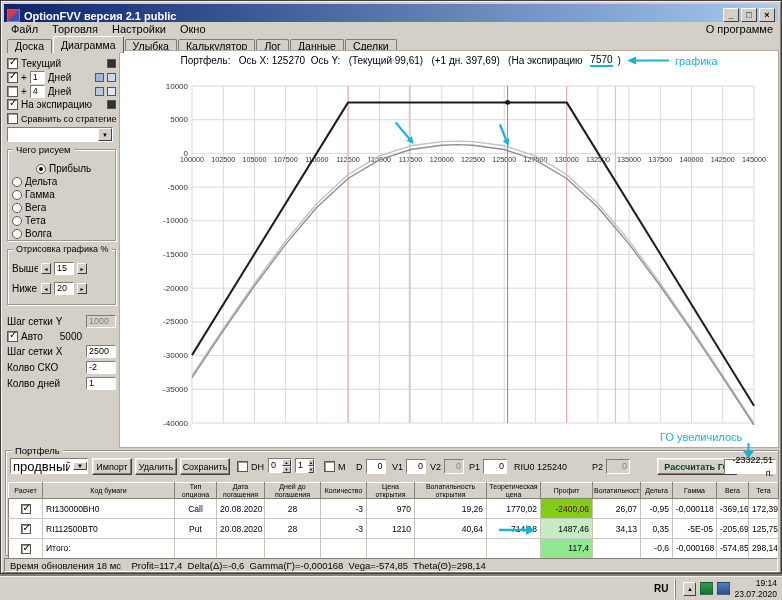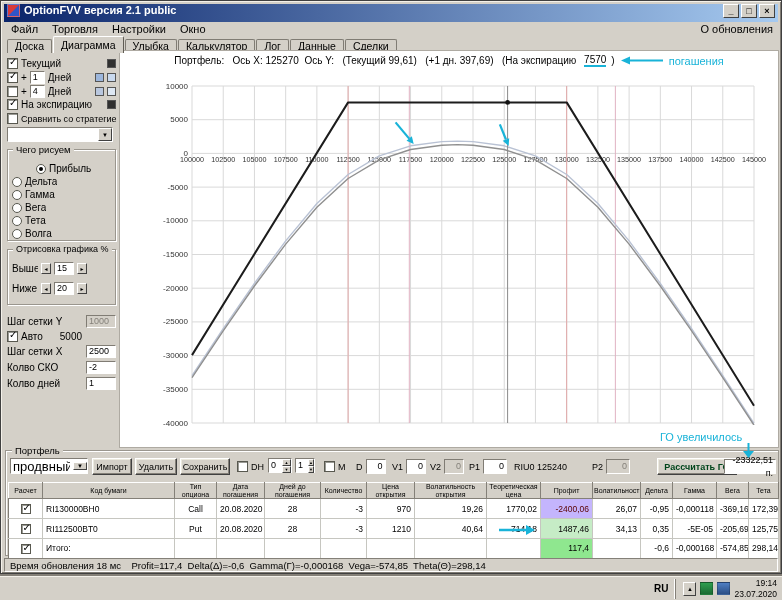--- a/index.html
+++ b/index.html
@@ -9,21 +9,21 @@
     font-family:"Liberation Sans","DejaVu Sans",sans-serif;
     font-size:11px; color:#000;
     -webkit-font-smoothing:none;
   }
   
   .app { position:absolute; left:0; top:0; width:782px; height:574px;
     background:#d4d0c8; border:1px solid #404040;
     box-shadow: inset 1px 1px 0 #f4f1ea, inset -1px -1px 0 #807c74; }
   .titlebar { position:absolute; left:3px; top:3px; right:3px; height:18px;
     background:linear-gradient(90deg,#0a246a,#a6caf0);
-    display:flex; align-items:flex-start; padding:0 3px; color:#fff; font-weight:bold; font-size:11px; }
+    display:flex; align-items:flex-end; padding:0 3px; color:#fff; font-weight:bold; font-size:11px; }
   .tb-icon { width:13px; height:13px; margin-right:4px; flex:none;
     background:linear-gradient(135deg,#d83a3a 0 49%,#2f55c8 51% 100%); border:1px solid #fff3; }
   .tb-title { white-space:nowrap; overflow:hidden; }
   .tb-btns { margin-left:auto; display:flex; gap:2px; }
   .tb-btn { width:16px; height:14px; background:#d4d0c8; color:#000; font-weight:bold;
     border:1px solid; border-color:#fff #404040 #404040 #fff; font-size:9px;
     display:flex; align-items:center; justify-content:center; line-height:1; }
   .menubar { position:absolute; left:3px; top:21px; right:3px; height:14px;
     display:flex; align-items:center; font-size:11px; }
   .menu-item { padding:0 7px; }
@@ -96,21 +96,21 @@
   
   .pos-table { position:absolute; left:2px; top:31px; width:770px; border-collapse:collapse;
     table-layout:fixed; background:#fff; border:1px solid #807c74; }
   .pos-table th { background:#d4d0c8; border:1px solid; border-color:#fff #848078 #848078 #fff;
     font-size:7px; font-weight:normal; line-height:1.1; height:16px; padding:0 1px;
     white-space:pre-line; overflow:hidden; }
   .pos-table td { border-right:1px solid #c6c6c0; border-bottom:1px solid #c6c6c0;
     font-size:8.5px; height:16px; padding:4px 3px; white-space:nowrap; overflow:hidden; }
   .ta-l{ text-align:left; } .ta-c{ text-align:center; } .ta-r{ text-align:right; }
   .cbcell { text-align:center; } .cbcell .cb { display:inline-block; width:10px; height:10px; vertical-align:middle; }
-  .p-loss { background:#c4b5fd; color:#5a0000; }
+  .p-loss { background:#84cc16; color:#5a0000; }
   .p-gain { background:#c6ecc6; }
   .p-strong { background:#66d96f; }
   .p-total { background:#8fe78f; }
 
   
   .statusbar { position:absolute; left:3px; top:557px; right:3px; height:14px;
     border:1px solid; border-color:#848078 #fff #fff #848078;
     display:flex; align-items:center; padding:0 5px; font-size:9.5px; white-space:pre; overflow:hidden; }
   .taskbar { position:absolute; left:0; top:576px; width:782px; height:24px;
     background:#d4d0c8; border-top:1px solid #f4f1ea; box-shadow:0 -2px 0 #848078;
@@ -141,21 +141,21 @@
     </span>
   </div>
 
   <div class="menubar">
     <span id="menu-items" style="display:flex">
         <span class="menu-item">Файл</span>
         <span class="menu-item">Торговля</span>
         <span class="menu-item">Настройки</span>
         <span class="menu-item">Окно</span>
       </span>
-    <span class="menu-item menu-right">О обновления</span>
+    <span class="menu-item menu-right">О программе</span>
   </div>
 
   <div class="tabstrip" id="tabs">
       <div class="tab">Доска</div>
       <div class="tab active">Диаграмма</div>
       <div class="tab">Улыбка</div>
       <div class="tab">Калькулятор</div>
       <div class="tab">Лог</div>
       <div class="tab">Данные</div>
       <div class="tab">Сделки</div>
@@ -266,21 +266,21 @@
     </div>
   </div>
 
   <div class="chartarea">
     <div class="chart-header">
       <span>Портфель:   Ось X: 125270  Ось Y:   (Текущий 99,61)   (+1 дн. 397,69)   (На экспирацию </span><span class="hl">7570</span><span>)</span>
       <svg width="44" height="9">
         <line x1="43" y1="4.5" x2="10" y2="4.5" stroke="#19b3d8" stroke-width="2"></line>
         <polygon points="10,0.5 10,8.5 1,4.5" fill="#19b3d8"></polygon>
       </svg>
-      <span class="cyan-text">погашения</span>
+      <span class="cyan-text">графика</span>
     </div>
     <svg id="chart-svg" width="658" height="379">
         <defs>
           <clipPath id="plotclip">
             <rect x="71" y="15" width="564" height="341"></rect>
           </clipPath>
         </defs>
         <g>
           <line x1="72" y1="17" x2="72" y2="354" stroke="#d9d9d9" stroke-width="1"></line>
           <line x1="103.22222222222223" y1="17" x2="103.22222222222223" y2="354" stroke="#d9d9d9" stroke-width="1"></line>

